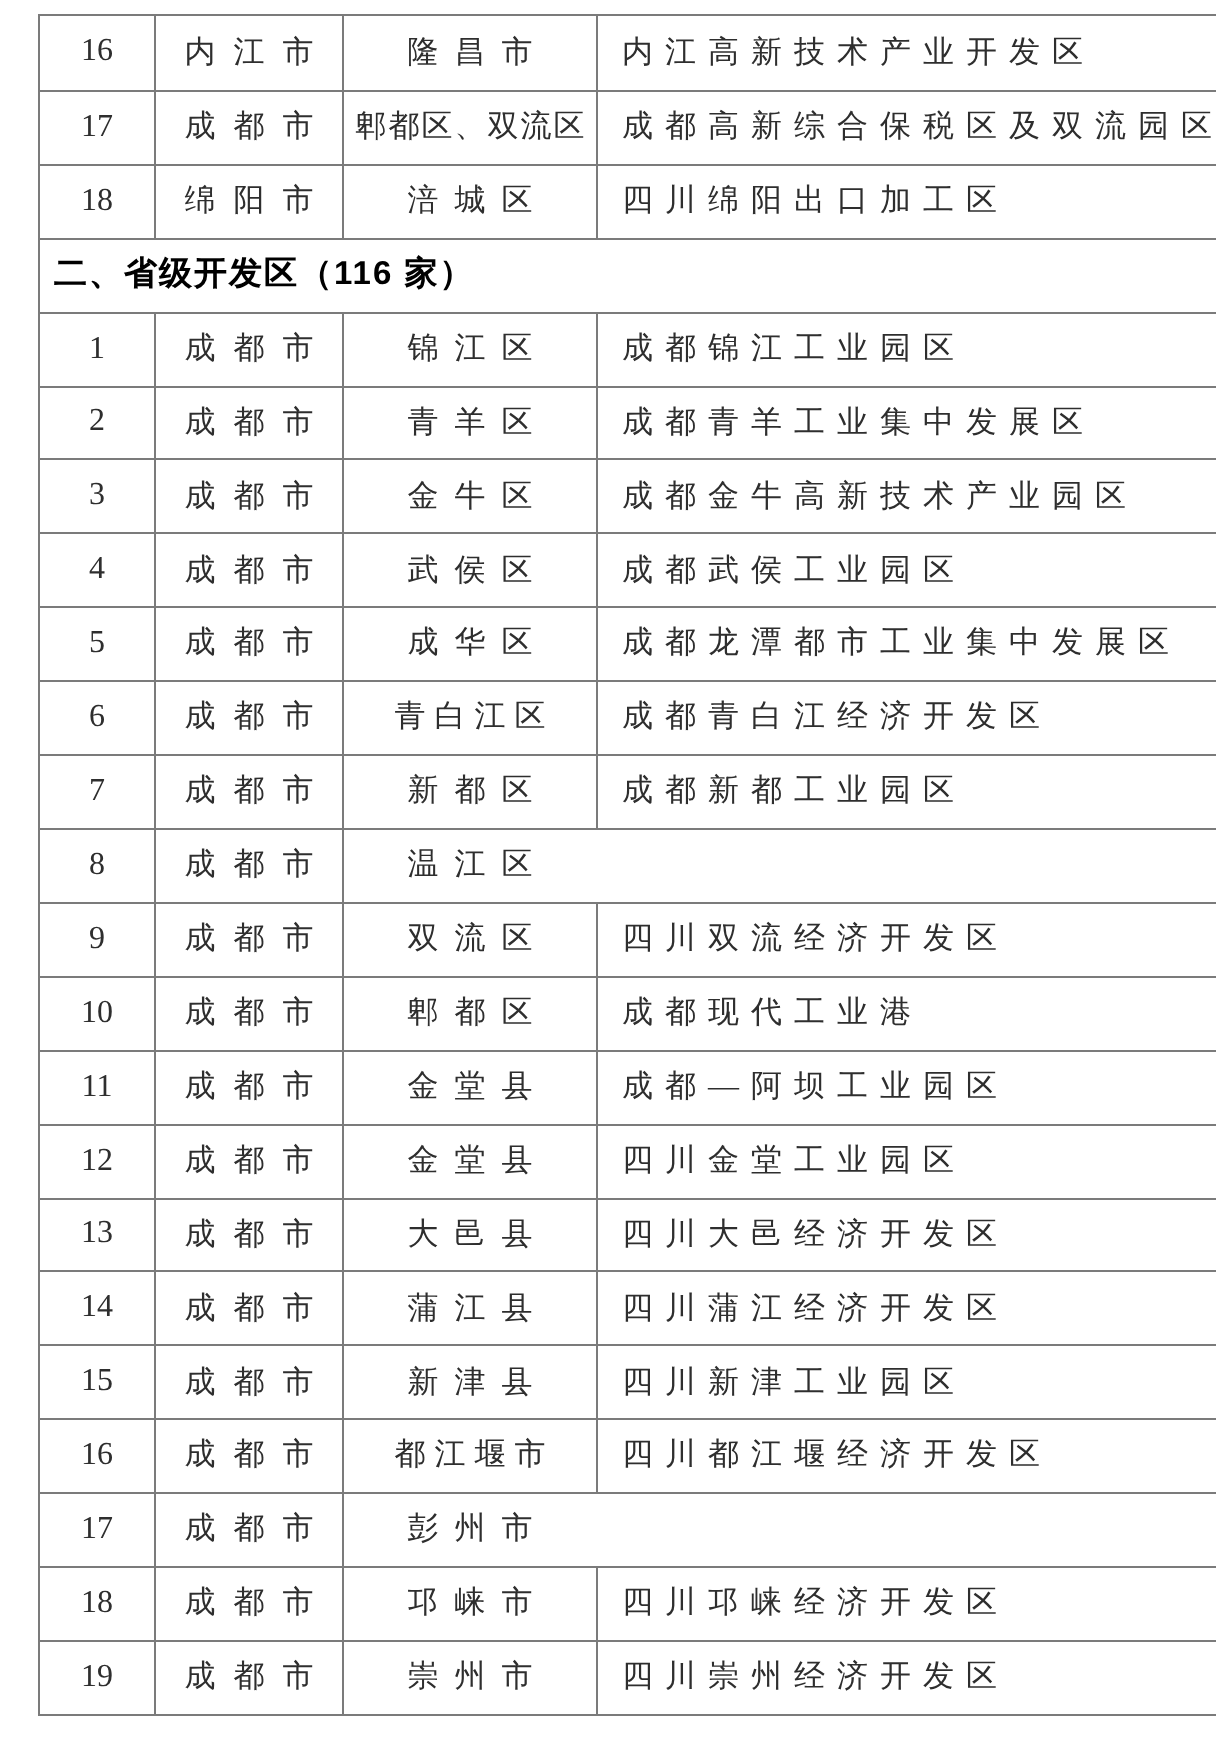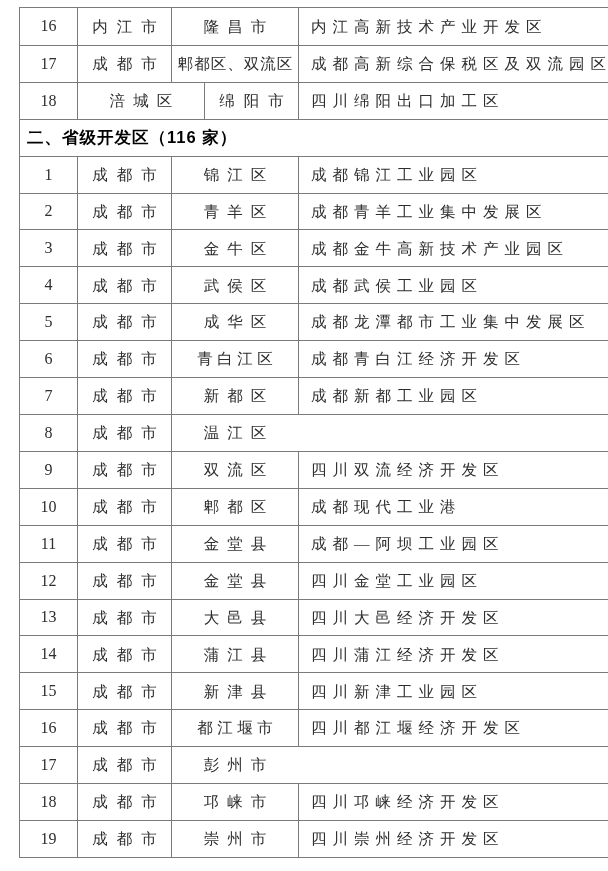--- a/index.html
+++ b/index.html
@@ -102,25 +102,25 @@
       </div>
     <div class="cell c-zone">
         <span class="zone-text">成都高新综合保税区及双流园区</span>
       </div>
   </div>
 
   <div class="row">
     <div class="cell c-no">
         <span>18</span>
       </div>
+    <div class="cell c-city">
+        <span class="ls9">绵阳市</span>
+      </div>
     <div class="cell c-district">
         <span class="ls8">涪城区</span>
-      </div>
-    <div class="cell c-city">
-        <span class="ls9">绵阳市</span>
       </div>
     <div class="cell c-zone">
         <span class="zone-text">四川绵阳出口加工区</span>
       </div>
   </div>
 
   <div class="row">
     <div class="cell c-header">
         <span>二、省级开发区（116 家）</span>
       </div>

